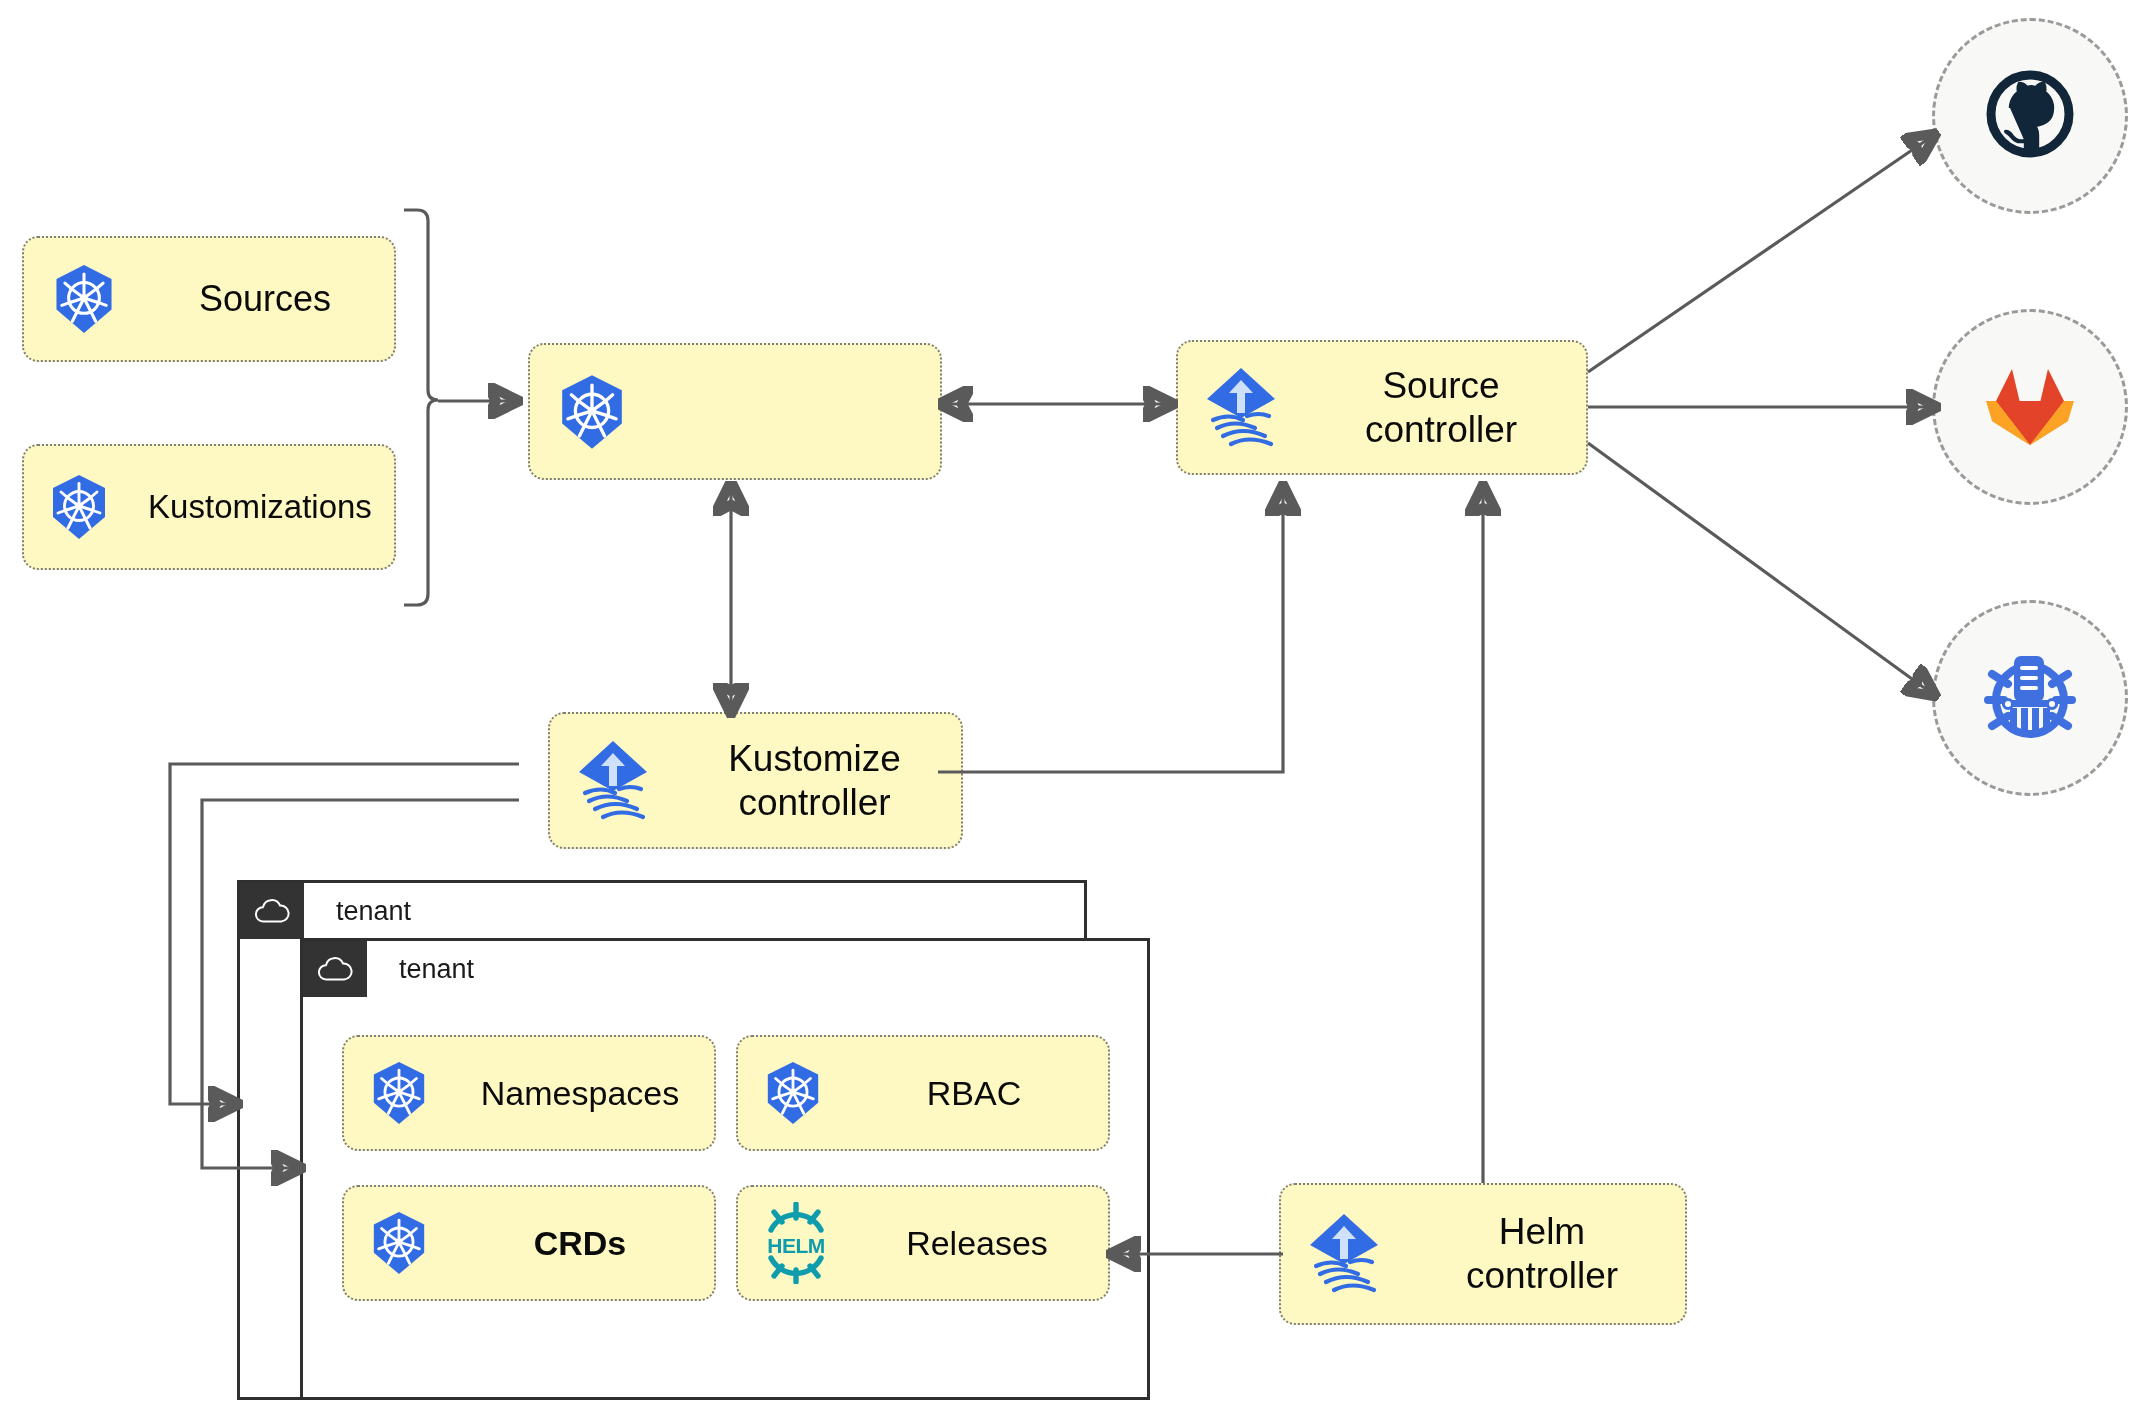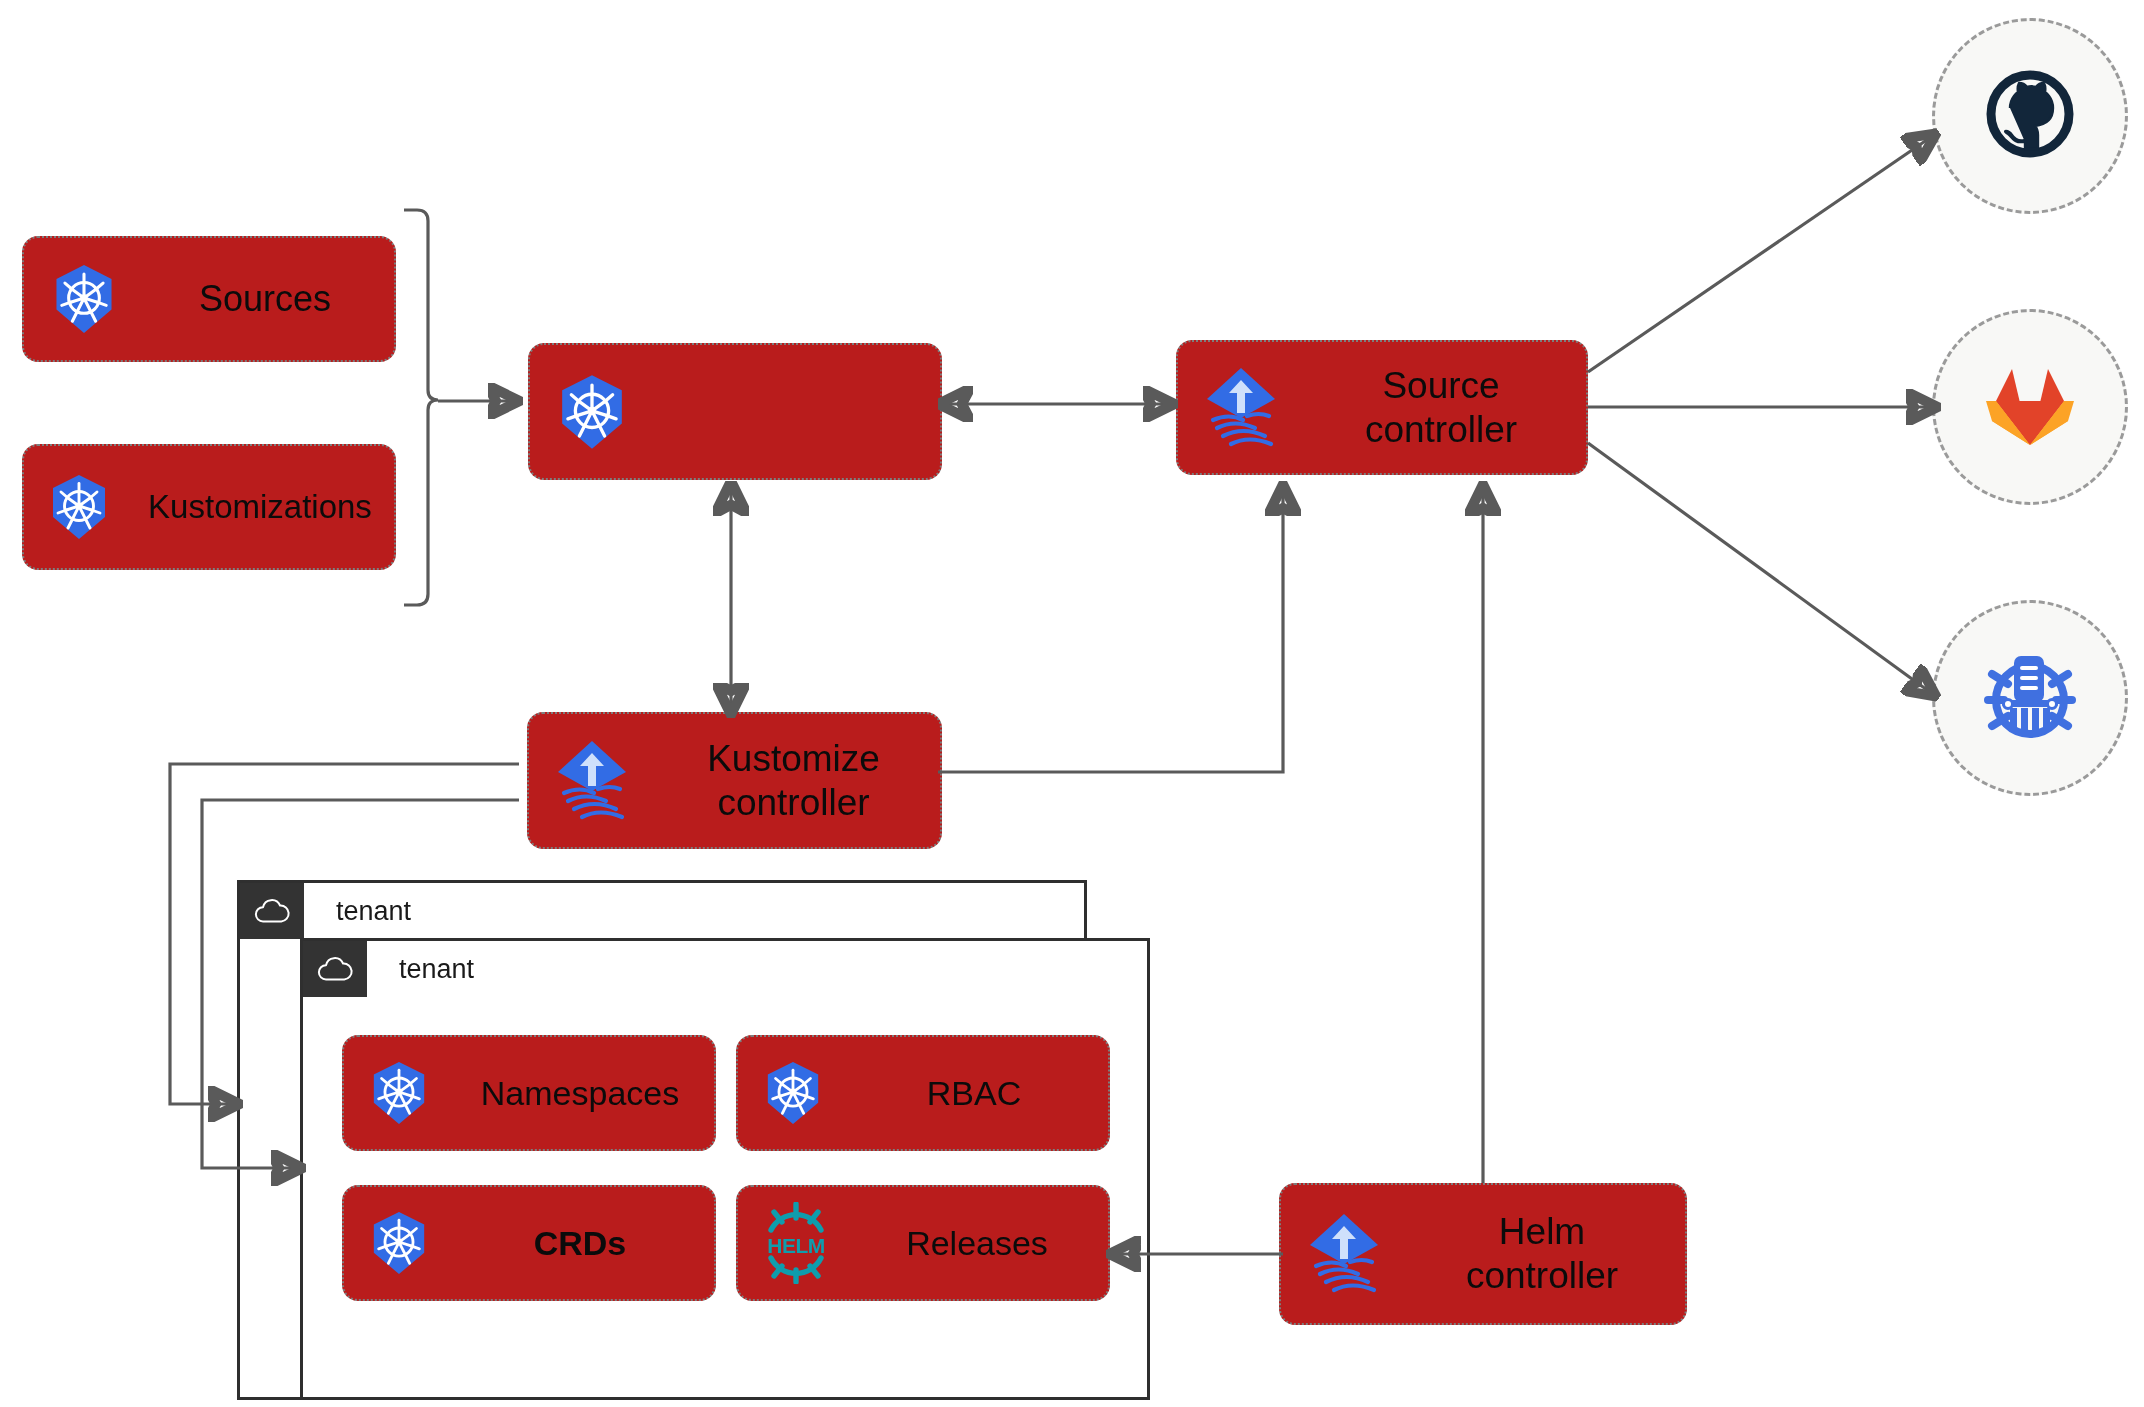--- a/index.html
+++ b/index.html
@@ -12,21 +12,21 @@
     position: relative;
     width: 2144px;
     height: 1407px;
     background: #ffffff;
     overflow: hidden;
   }
 
   
   .node {
     position: absolute;
-    background: #b91c1c;
+    background: #fef9c3;
     border: 2.6px dotted #7d7d7d;
     border-radius: 16px;
     display: flex;
     align-items: center;
     z-index: 5;
   }
   .node .ico {
     flex: 0 0 auto;
     display: flex;
     align-items: center;
@@ -247,21 +247,21 @@
           <path d="M20,70 Q40,60 62,70"></path>
           <path d="M28,78 Q46,69 68,78"></path>
           <path d="M44,50 Q56,46 66,50"></path>
         </g>
       </svg>
     </span>
     <span class="lbl" style="font-size:37px;">Source
 controller</span>
   </div>
 
-  <div class="node" style="left:527px; top:712px; width:415px; height:137px;">
+  <div class="node" style="left:548px; top:712px; width:415px; height:137px;">
     <span class="ico" style="width:126px;">
       <svg width="76" height="84" viewBox="0 0 76 84">
         <path d="M38,2 L72,33 L38,52 L4,33 Z" fill="#326ce5"></path>
         <path d="M38,14 L50,27 L42,27 L42,47 L34,47 L34,27 L26,27 Z" fill="#cfe0fb"></path>
         <g stroke="#326ce5" stroke-width="4.2" fill="none" stroke-linecap="round">
           <path d="M10,54 Q26,47 40,54"></path>
           <path d="M14,62 Q32,53 52,62"></path>
           <path d="M20,70 Q40,60 62,70"></path>
           <path d="M28,78 Q46,69 68,78"></path>
           <path d="M44,50 Q56,46 66,50"></path>

